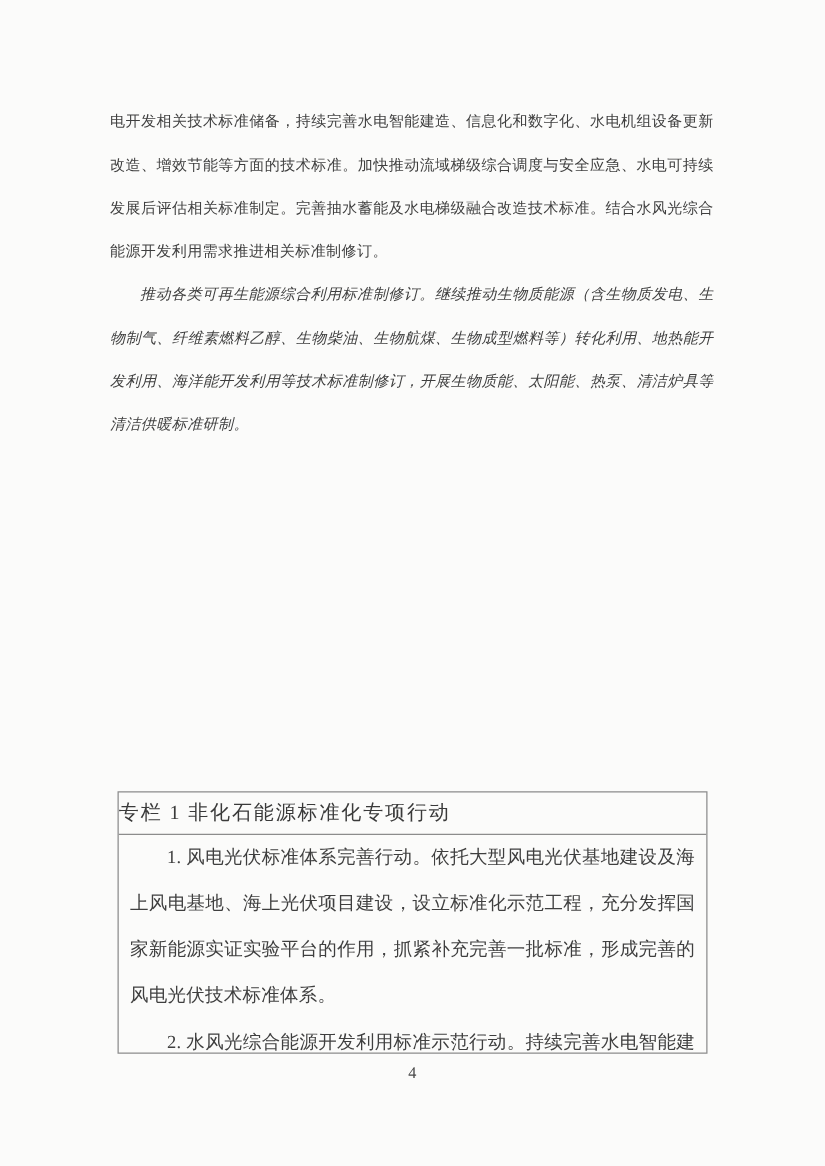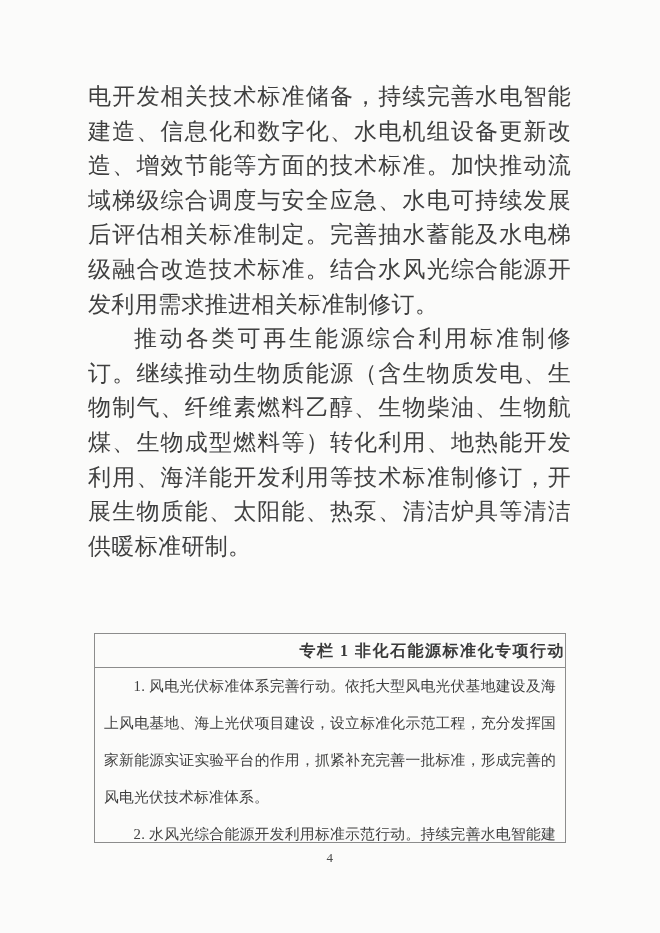--- a/index.html
+++ b/index.html
@@ -15,47 +15,48 @@
     color: #3f3f3f;
     overflow: hidden;
   }
   .text-area {
     position: absolute;
     left: 88px;
     top: 80px;
     width: 483px;
     height: 554px;
     overflow: hidden;
-    font-size: 23px;
+    font-size: 12px;
     line-height: 34.6px;
     letter-spacing: 0.35px;
     text-align: justify;
     text-justify: inter-character;
   }
   p.para {
     margin: 0;
     padding: 0;
   }
   p.para.indent {
     text-indent: 2em;
+    font-style: italic;
   }
   .callout {
     position: absolute;
     left: 94px;
     top: 633px;
     width: 472px;
     box-sizing: border-box;
     border: 1px solid #8c8c8c;
     background: transparent;
   }
   .callout-header {
     height: 33px;
     line-height: 33px;
-    text-align: right;
-    font-weight: bold;
+    text-align: left;
+    font-weight: normal;
     font-size: 16px;
     letter-spacing: 1.5px;
     border-bottom: 1px solid #8c8c8c;
     color: #3a3a3a;
   }
   .callout-body {
     height: 174px;
     overflow: hidden;
     padding: 0 9px;
     font-size: 14.8px;

